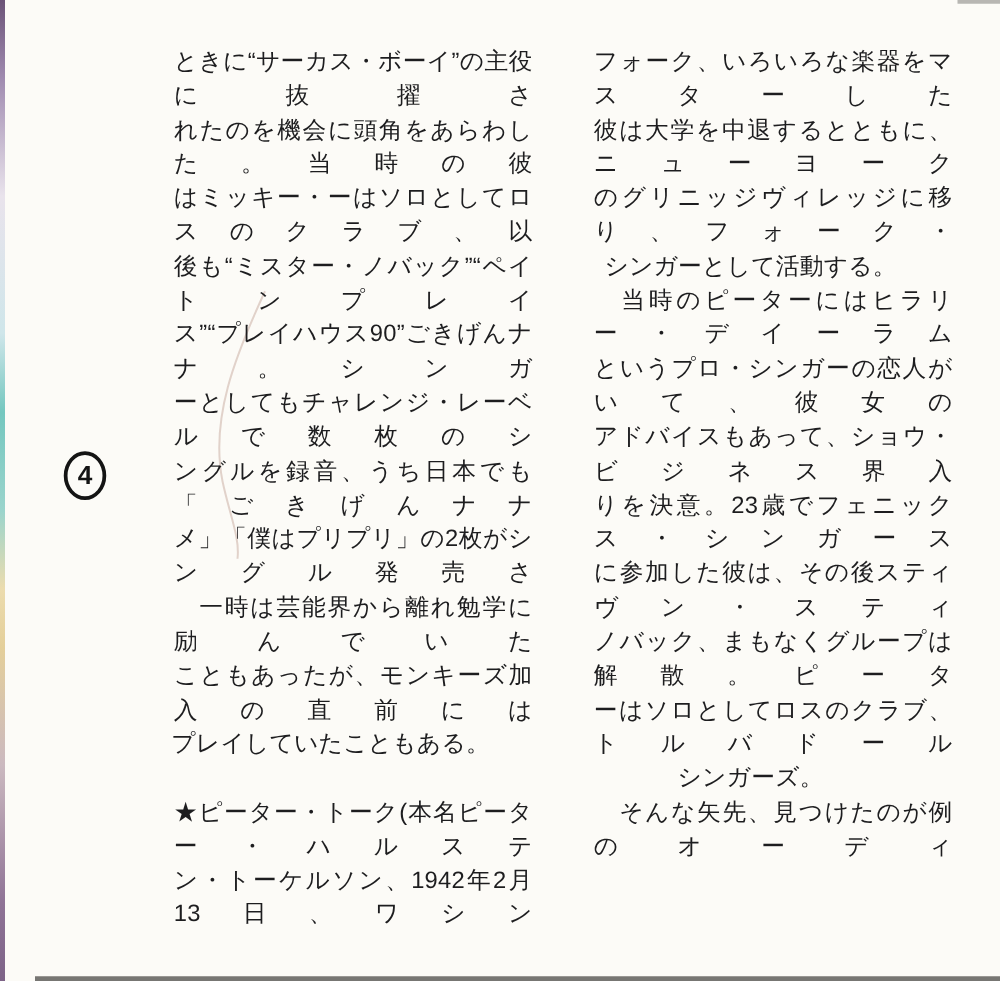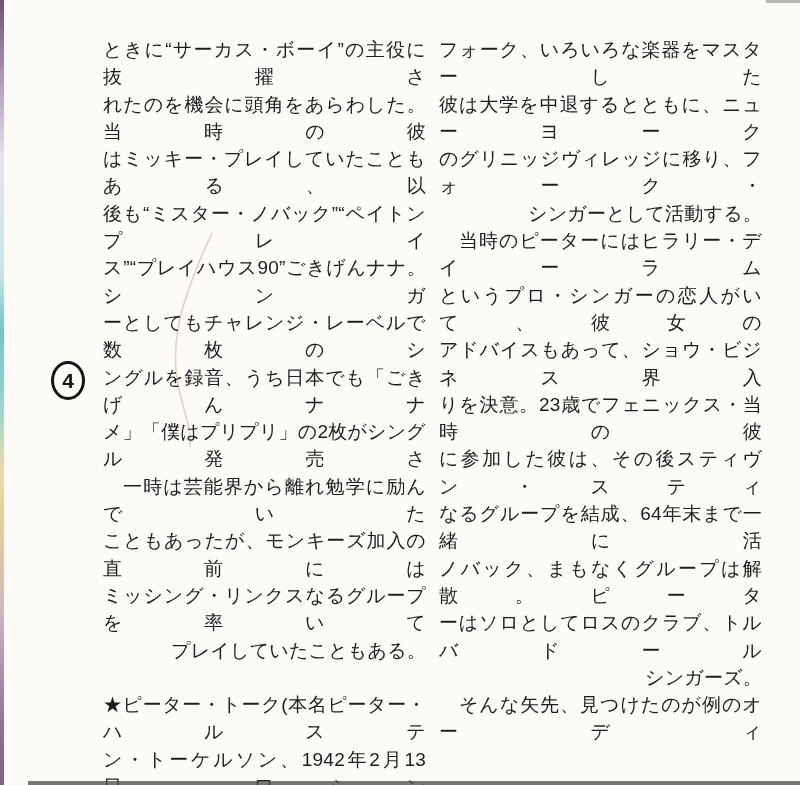--- a/index.html
+++ b/index.html
@@ -73,26 +73,27 @@
   .column {
     width: 323px;
     font-size: 19px;
     line-height: 27.3px;
     color: #1d1d1f;
     letter-spacing: 0.2px;
   }
   .line {
     min-height: 27.3px;
     white-space: pre;
-    text-align: right;
+    text-align: center;
   }
   .line.just {
     white-space: normal;
     text-align: justify;
     text-align-last: justify;
+    margin-left: 36px;
   }
   .artifact {
     position: absolute;
     left: 140px; top: 225px;
     pointer-events: none;
   }
 </style>
 </head>
 <body>
 
@@ -105,45 +106,43 @@
   </svg>
 
   <div class="page-number">
     <span>4</span>
   </div>
 
   <div class="columns">
     <div class="column">
         <div class="line just">ときに“サーカス・ボーイ”の主役に抜擢さ</div>
         <div class="line just">れたのを機会に頭角をあらわした。当時の彼</div>
-        <div class="line just">はミッキー・プレイしていたこともある、以</div>
+        <div class="line just">はミッキー・ーはソロとしてロスのクラブ、以</div>
         <div class="line just">後も“ミスター・ノバック”“ペイトンプレイ</div>
         <div class="line just">ス”“プレイハウス90”ごきげんナナ。シンガ</div>
         <div class="line just">ーとしてもチャレンジ・レーベルで数枚のシ</div>
         <div class="line just">ングルを録音、うち日本でも「ごきげんナナ</div>
         <div class="line just">メ」「僕はプリプリ」の2枚がシングル発売さ</div>
         <div class="line just">　一時は芸能界から離れ勉学に励んでいた</div>
         <div class="line just">こともあったが、モンキーズ加入の直前には</div>
-        <div class="line just">ミッシング・リンクスなるグループを率いて</div>
         <div class="line">プレイしていたこともある。</div>
         <div class="line">&nbsp;</div>
         <div class="line just">★ピーター・トーク(本名ピーター・ハルステ</div>
         <div class="line just">ン・トーケルソン、1942年2月13日、ワシン</div>
       </div>
     <div class="column">
         <div class="line just">フォーク、いろいろな楽器をマスターした</div>
         <div class="line just">彼は大学を中退するとともに、ニューヨーク</div>
         <div class="line just">のグリニッジヴィレッジに移り、フォーク・</div>
         <div class="line">シンガーとして活動する。</div>
         <div class="line just">　当時のピーターにはヒラリー・デイーラム</div>
         <div class="line just">というプロ・シンガーの恋人がいて、彼女の</div>
         <div class="line just">アドバイスもあって、ショウ・ビジネス界入</div>
-        <div class="line just">りを決意。23歳でフェニックス・当時の彼</div>
+        <div class="line just">りを決意。23歳でフェニックス・シンガース</div>
         <div class="line just">に参加した彼は、その後スティヴン・スティ</div>
-        <div class="line just">なるグループを結成、64年末まで一緒に活</div>
         <div class="line just">ノバック、まもなくグループは解散。ピータ</div>
         <div class="line just">ーはソロとしてロスのクラブ、トルバドール</div>
         <div class="line">シンガーズ。</div>
         <div class="line just">　そんな矢先、見つけたのが例のオーディ</div>
       </div>
   </div>
 
   <div class="corner-smudge"></div>
   <div class="bottom-edge"></div>
 

